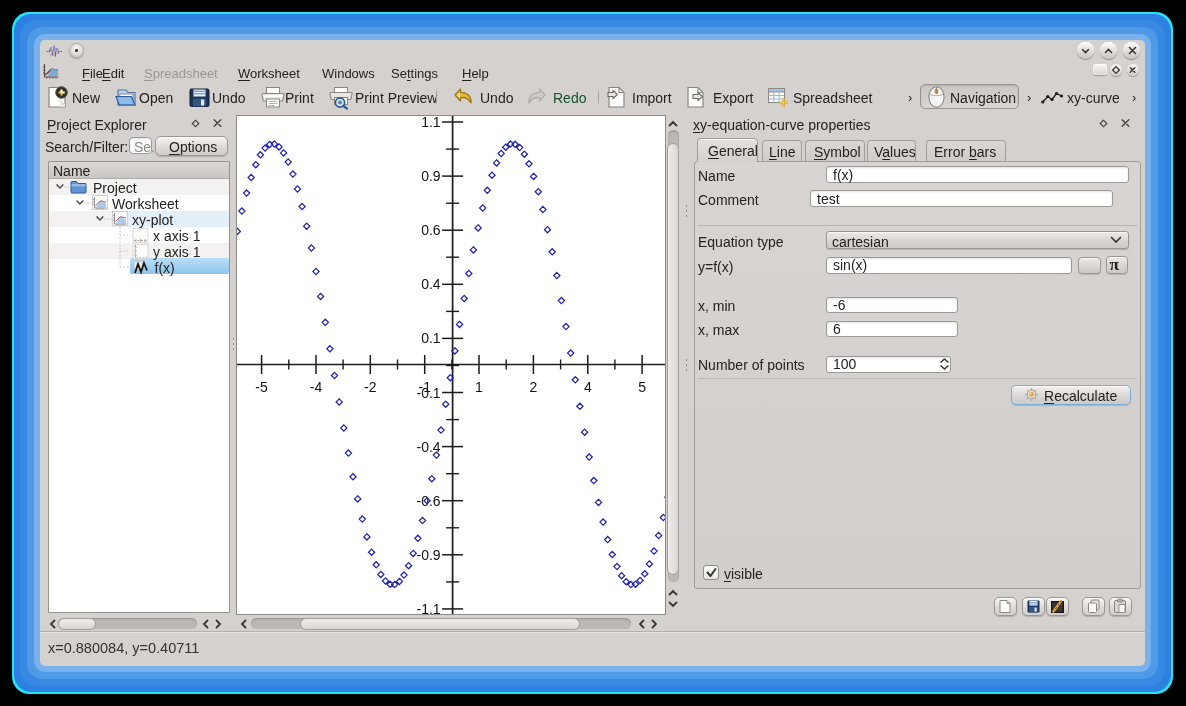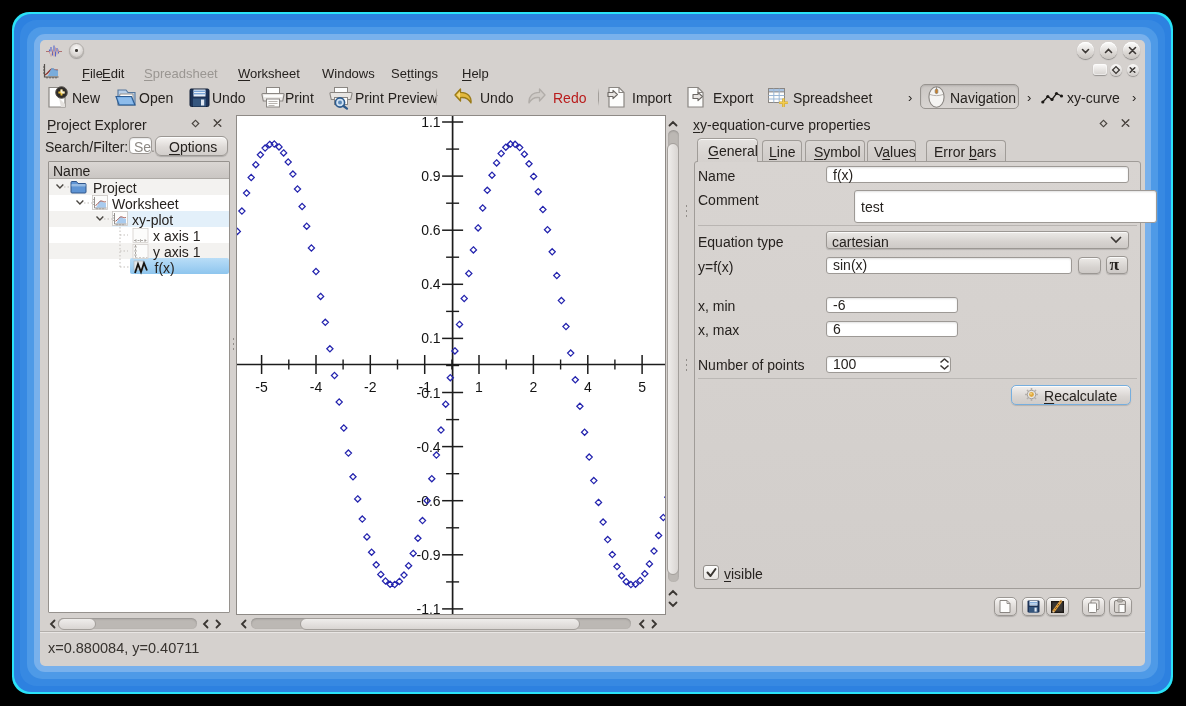--- a/index.html
+++ b/index.html
@@ -128,21 +128,21 @@
 
 <svg class="abs" style="left:412px;top:47px" width="24" height="21" viewBox="0 0 24 21">
  <path d="M8.5 2L3 8l5.5 6v-3.4c4.5-.6 8 .8 10.5 5.4c.6-6.5-3.5-10.6-10.5-10.6z" fill="#e3b83c" stroke="#9a7a18" stroke-width="1.3" stroke-linejoin="round"></path>
  <path d="M8 4.5L4.8 8L8 11.4z" fill="#f4d97e"></path>
 </svg>
 <div class="tbtx" style="left:440px">Undo</div>
 
 <svg class="abs" style="left:484px;top:47px" width="24" height="21" viewBox="0 0 24 21" opacity="0.75">
  <path d="M15.5 2L21 8l-5.5 6v-3.4C11 10 7.5 11.4 5 16c-.6-6.5 3.5-10.6 10.5-10.6z" fill="#cdc9c5" stroke="#a5a19d" stroke-width="1.3" stroke-linejoin="round"></path>
 </svg>
-<div class="tbtx" style="left:513px;color:#b91c1c">Redo</div>
+<div class="tbtx" style="left:513px;color:#14532d">Redo</div>
 <div class="sep" style="left:558px;top:48px;height:18px"></div>
 
 <svg class="abs" style="left:565px;top:46px" width="22" height="23" viewBox="0 0 22 23">
  <path d="M4 1.5h10l5 5V21H4z" fill="#fdfdfc" stroke="#8a8682" stroke-width="1.2"></path>
  <path d="M14 1.5v5h5" fill="none" stroke="#8a8682" stroke-width="1.1"></path>
  <path d="M3 6.5h5v-2.2l4.4 4.2L8 12.7v-2.2H3z" fill="#e8e5e2" stroke="#6b6763" stroke-width="1.1" stroke-linejoin="round"></path>
 </svg>
 <div class="tbtx" style="left:592px">Import</div>
 
 <svg class="abs" style="left:645px;top:46px" width="22" height="23" viewBox="0 0 22 23">
@@ -376,21 +376,21 @@
 <div class="tx" style="left:729px;top:104px"><span class="u">L</span>ine</div>
 <div class="tx" style="left:774px;top:104px"><span class="u">S</span>ymbol</div>
 <div class="tx" style="left:834px;top:104px">V<span class="u">a</span>lues</div>
 <div class="tx" style="left:894px;top:104px">Error <span class="u">b</span>ars</div>
 
 <div class="tx" style="left:658px;top:127.5px">Name</div>
 <div class="input" style="left:786px;top:126px;width:303px;height:17px">
         <span class="tx">f(x)</span>
       </div>
 <div class="tx" style="left:658px;top:152px">Comment</div>
-<div class="input" style="left:814px;top:150px;width:303px;height:33px">
+<div class="input" style="left:770px;top:150px;width:303px;height:17px">
         <span class="tx">test</span>
       </div>
 <div class="abs" style="left:658px;top:184.5px;width:439px;height:1px;background:rgba(130,126,122,.35)"></div>
 <div class="tx" style="left:658px;top:193.5px">Equation type</div>
 <div class="combo" style="left:786px;top:191px;width:303px;height:17.5px"></div>
 <div class="tx" style="left:792px;top:193.5px">cartesian</div>
 <svg class="abs" style="left:1070px;top:196px" width="12" height="8" viewBox="0 0 12 8">
         <path d="M1.5 1.5l4.5 4.5l4.5-4.5" stroke="#3c3835" stroke-width="1.7" fill="none" stroke-linecap="round"></path>
       </svg>
 <div class="tx" style="left:658px;top:219px">y=f(x)</div>

